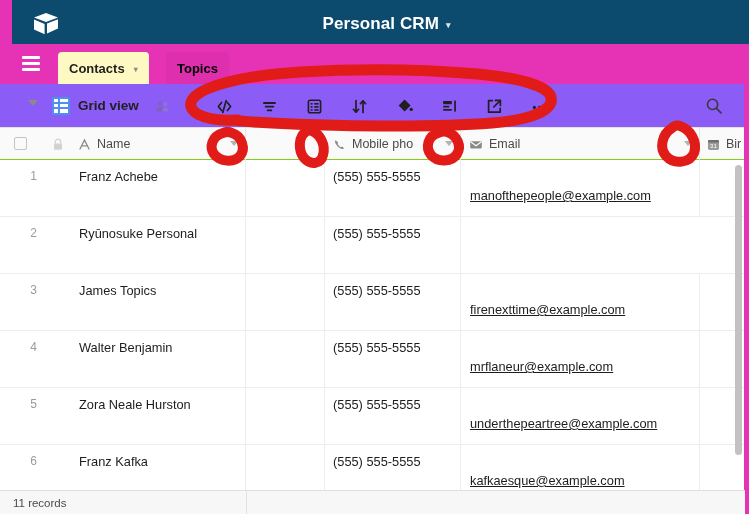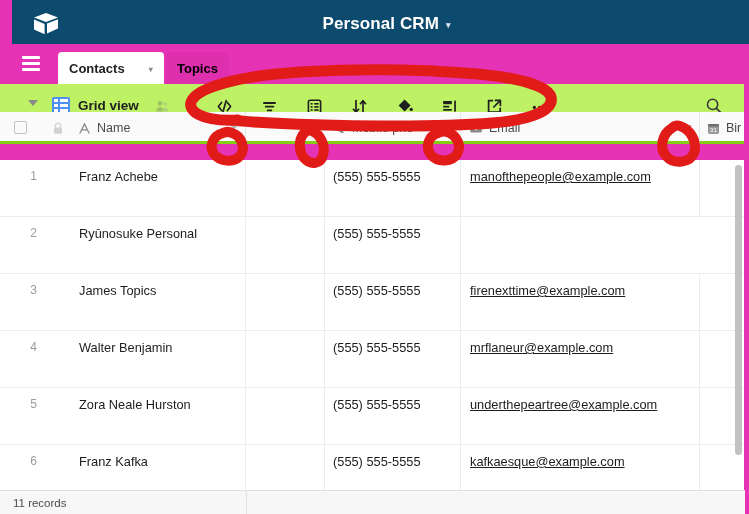--- a/index.html
+++ b/index.html
@@ -43,21 +43,21 @@
   }
   .tab {
     position: absolute; top: 8px; height: 32px;
     display: flex; align-items: center;
     font-size: 13px; font-weight: bold;
     border-radius: 4px 4px 0 0;
     padding: 0 11px;
     cursor: pointer;
   }
   .tab-active {
-    left: 58px; background: #ffffff; color: #1f1f1f; gap: 15px;
+    left: 58px; background: #fef9c3; color: #1f1f1f;
   }
   .tab-active .caret { font-size: 8px; margin-left: 9px; color: #8b8b8b; position: relative; top: 1px; }
   .tab-inactive {
     left: 166px; background: #de2fae; color: #000000;
   }
   .addtab {
     position: absolute; left: 248px; top: 56px; width: 17px; height: 17px;
     background: #f060c9; border-radius: 3px;
     display: flex; align-items: center; justify-content: center;
     cursor: pointer;
@@ -76,21 +76,21 @@
     color: #ffd4ef; font-size: 9.5px; font-weight: bold; letter-spacing: .6px;
     cursor: pointer;
   }
   .history-icon {
     position: absolute; right: 14px; top: 54px; width: 20px; height: 20px; cursor: pointer;
   }
 
   
   .viewbar {
     position: absolute; left: 0; top: 84px; width: 745px; height: 44px;
-    background: #bef264;
+    background: #8b5cf6;
     border-bottom: 1px solid #e3e3e3;
   }
   .view-caret {
     position: absolute; left: 28px; top: 16px; width: 0; height: 0;
     border-left: 5px solid transparent; border-right: 5px solid transparent;
     border-top: 6px solid #8a8a8a; cursor: pointer;
   }
   .grid-icon {
     position: absolute; left: 52px; top: 13px; width: 18px; height: 18px;
     border: 2px solid #4f8ff0; border-radius: 2px; background: #ffffff;
@@ -117,23 +117,23 @@
     width: 19px; height: 19px; position: relative; cursor: pointer;
     display: flex; align-items: center; justify-content: center;
     color: #1f1f1f;
   }
   .search-icon {
     position: absolute; right: 22px; top: 13px; width: 18px; height: 18px; cursor: pointer;
   }
 
   
   .fieldrow {
-    position: absolute; left: 0; top: 112px; width: 745px; height: 32px;
+    position: absolute; left: 0; top: 128px; width: 745px; height: 32px;
     background: #fafafa;
-    border-bottom: 3px solid #84cc16;
+    border-bottom: 1px solid #84cc16;
   }
   .fcell {
     position: absolute; top: 0; height: 32px;
     display: flex; align-items: center;
     border-right: 1px solid #e6e6e6;
     font-size: 12.5px; color: #4a4a4a;
     cursor: pointer;
   }
   .fcell .fname { margin-left: 6px; white-space: nowrap; overflow: hidden; }
   .fcell .fcaret {
@@ -171,21 +171,21 @@
   .cell-num {
     left: 0; width: 47px; justify-content: flex-end; padding-right: 10px;
     color: #9b9b9b; font-size: 12px; border-right: none;
   }
   .cell-name { left: 47px; width: 199px; padding-left: 32px; }
   .cell-pic  { left: 246px; width: 79px; }
   .cell-phone{ left: 325px; width: 136px; padding-left: 8px; }
   .cell-email{ left: 461px; width: 239px; padding-left: 9px; }
   .cell-bday { left: 700px; width: 45px; padding-left: 8px; border-right: none; }
   .mail {
-    color: #1d1d1d; text-decoration: underline;
+    color: #1d1d1d; text-decoration: underline; margin-top: 19px;
   }
 
   
   .footer {
     position: absolute; left: 0; top: 490px; width: 745px; height: 24px;
     background: #f7f7f7; border-top: 1px solid #e0e0e0;
   }
   .records {
     position: absolute; left: 13px; top: 6px;
     font-size: 11.5px; color: #4b4b4b;

